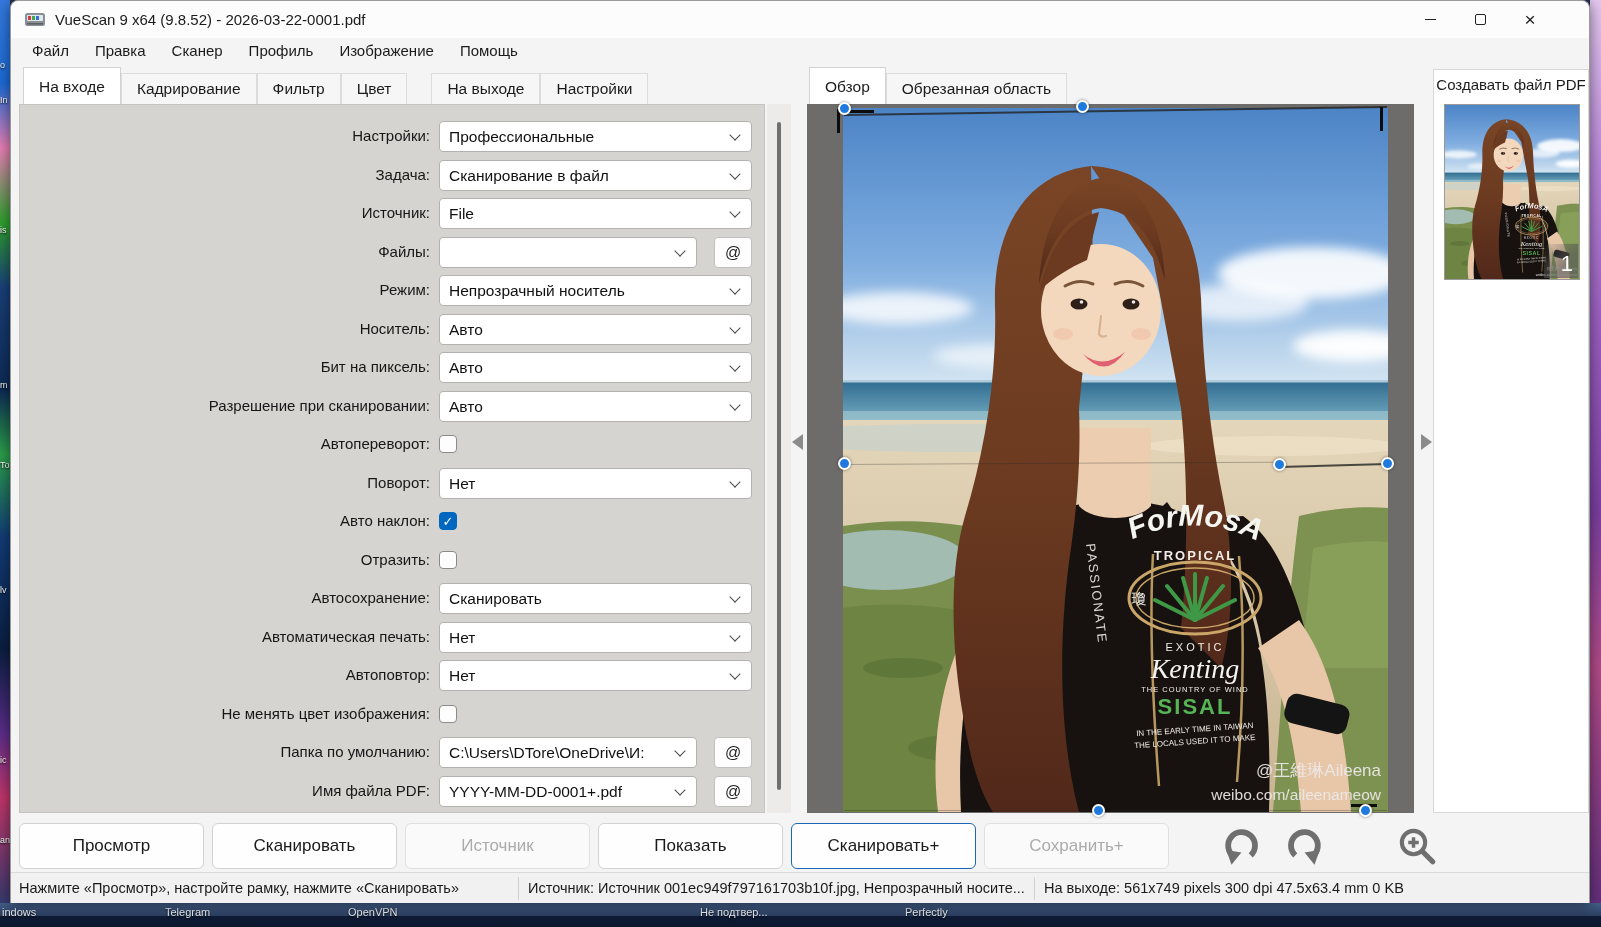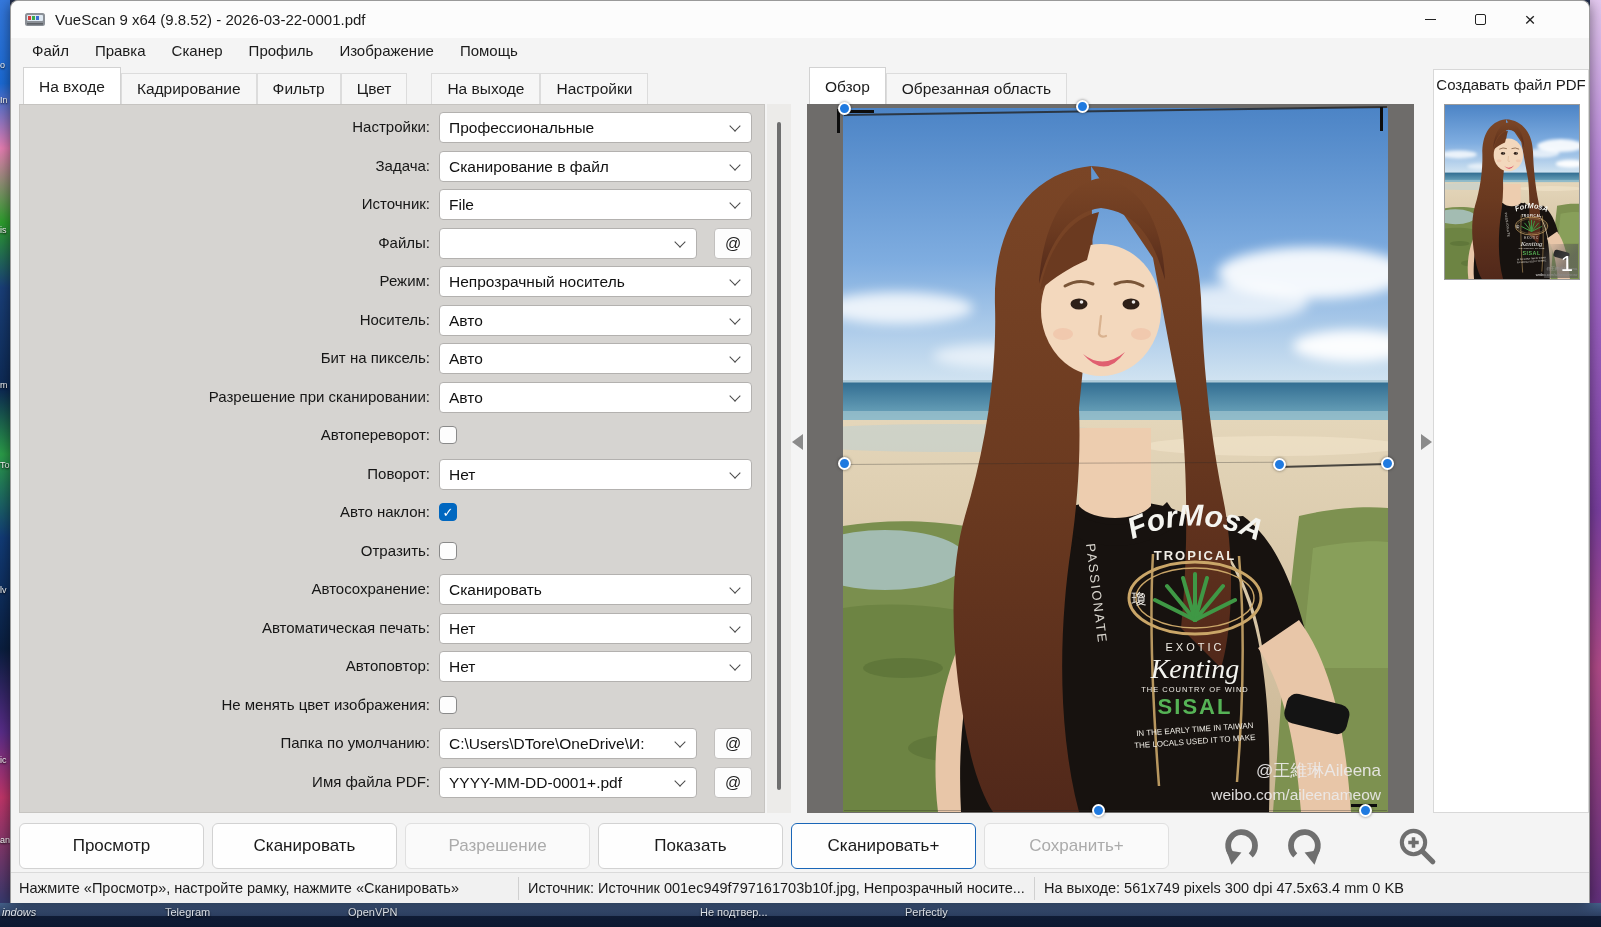--- a/index.html
+++ b/index.html
@@ -38,21 +38,21 @@
   .tabbar { position:absolute; top:66px; height:37px; display:flex; align-items:flex-end; }
   .tabbar.main { left:12px; }
   .tabbar.preview-tabs { left:798px; }
   .tab { padding:0 15px; height:31px; line-height:30px; font-size:15.5px; color:#1b1b1b;
     background:#f6f6f6; border:1px solid #dcdcdc; border-bottom:none; white-space:nowrap; }
   .tab.active { height:37px; line-height:37px; background:#fff; border-color:#d2d2d2; }
   .tab-spacer { width:24px; height:1px; }
 
   
   .form-panel { position:absolute; left:8px; top:103px; width:746px; height:709px;
-    background:#d6d4d1; border:1px solid #c6c4c1; overflow:hidden; padding-top:7px; }
+    background:#d6d4d1; border:1px solid #c6c4c1; overflow:hidden; padding-top:16px; }
   .form-row { height:30px; margin-bottom:8.5px; position:relative; }
   .f-label { position:absolute; right:334px; top:0; width:420px; text-align:right; line-height:30px;
     font-size:15px; color:#161616; white-space:nowrap; }
   .ctl { position:absolute; left:419px; top:0; height:31px; background:#fff;
     border:1px solid #b3b1af; border-radius:4px; }
   .ctl.select { width:313px; }
   .ctl.combo { width:258px; }
   .ctl-val { position:absolute; left:9px; right:24px; top:0; line-height:29px; font-size:15.5px;
     color:#101010; white-space:nowrap; overflow:hidden; }
   .chev { position:absolute; right:12px; top:9px; width:8px; height:8px;
@@ -229,21 +229,21 @@
     <span style="top: 95px;">In</span>
     <span style="top: 225px;">is</span>
     <span style="top: 380px;">m</span>
     <span style="top: 460px;">To</span>
     <span style="top: 585px;">lv</span>
     <span style="top: 755px;">ic</span>
     <span style="top: 835px;">an</span>
   </div>
 <div class="desk-right"></div>
 <div class="desk-bottom" id="desk-bottom">
-    <span style="left: 2px; font-style: italic;">indows</span>
+    <span style="left: 2px;">indows</span>
     <span style="left: 165px;">Telegram</span>
     <span style="left: 348px;">OpenVPN</span>
     <span style="left: 523px; margin-top: 32px;">qBittorrent</span>
     <span style="left: 700px;">Не подтвер...</span>
     <span style="left: 905px;">Perfectly</span>
   </div>
 
 <div class="window">
 
   <div class="titlebar">
@@ -449,21 +449,21 @@
       <svg viewBox="0 0 545 704" preserveAspectRatio="none">
           <use href="#beach-photo"></use>
         </svg>
       <div class="page-badge">1</div>
     </div>
   </div>
 
   <div id="btn-row">
       <button class="act-btn " style="left: 8px;">Просмотр</button>
       <button class="act-btn " style="left: 201px;">Сканировать</button>
-      <button class="act-btn disabled" style="left: 394px;">Разрешение</button>
+      <button class="act-btn disabled" style="left: 394px;">Источник</button>
       <button class="act-btn " style="left: 587px;">Показать</button>
       <button class="act-btn focused" style="left: 780px;">Сканировать+</button>
       <button class="act-btn disabled" style="left: 973px;">Сохранить+</button>
     </div>
 
   <svg class="tool-icon" style="left:1210px;" viewBox="0 0 36 36">
     <path d="M11 27 A11.5 11.5 0 1 1 25.5 26" fill="none" stroke="#6f6f6f" stroke-width="5"></path>
     <polygon points="4.5,21.5 17.5,23.5 9,34" fill="#6f6f6f"></polygon>
   </svg>
   <svg class="tool-icon flip" style="left:1272px;" viewBox="0 0 36 36">

